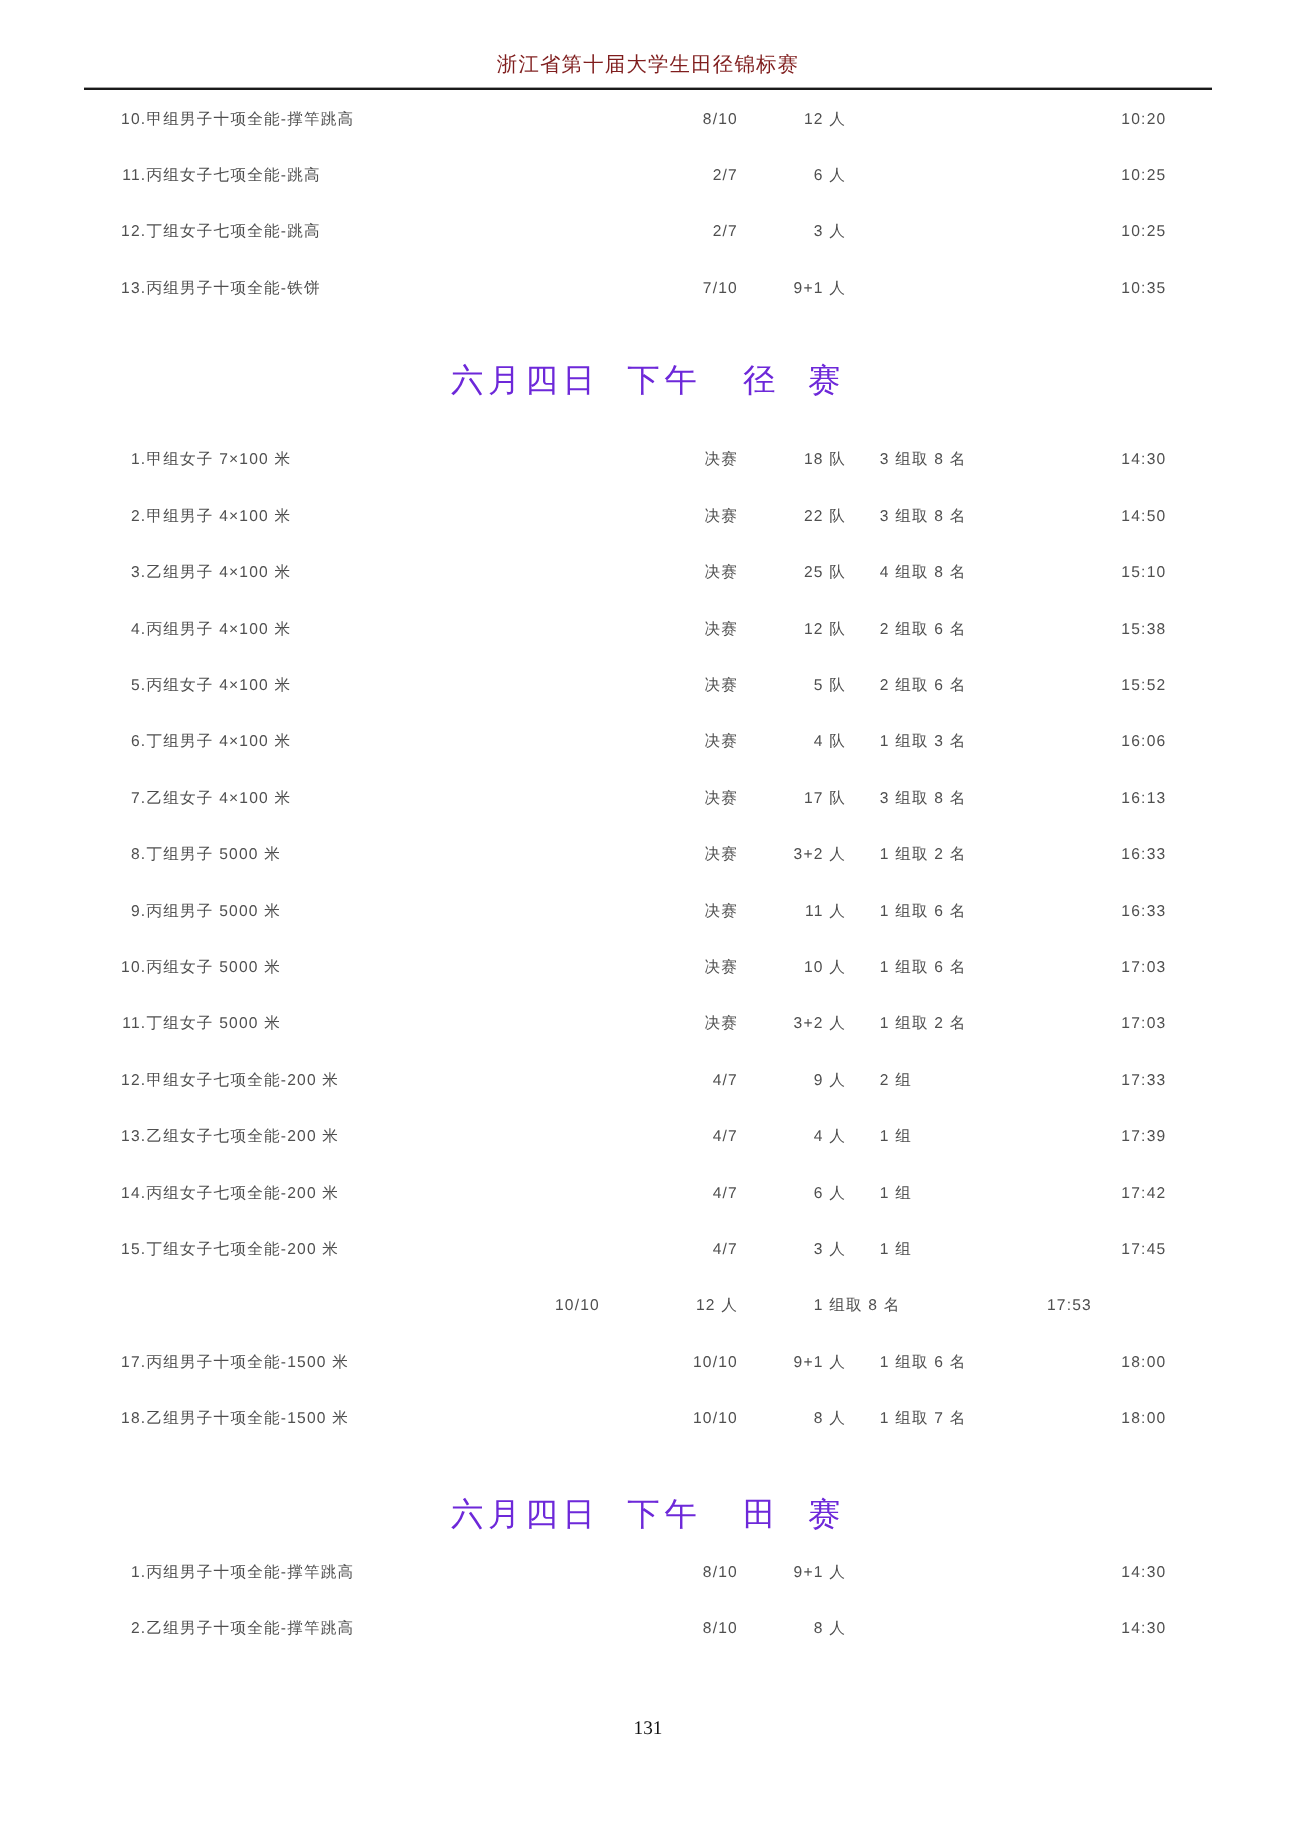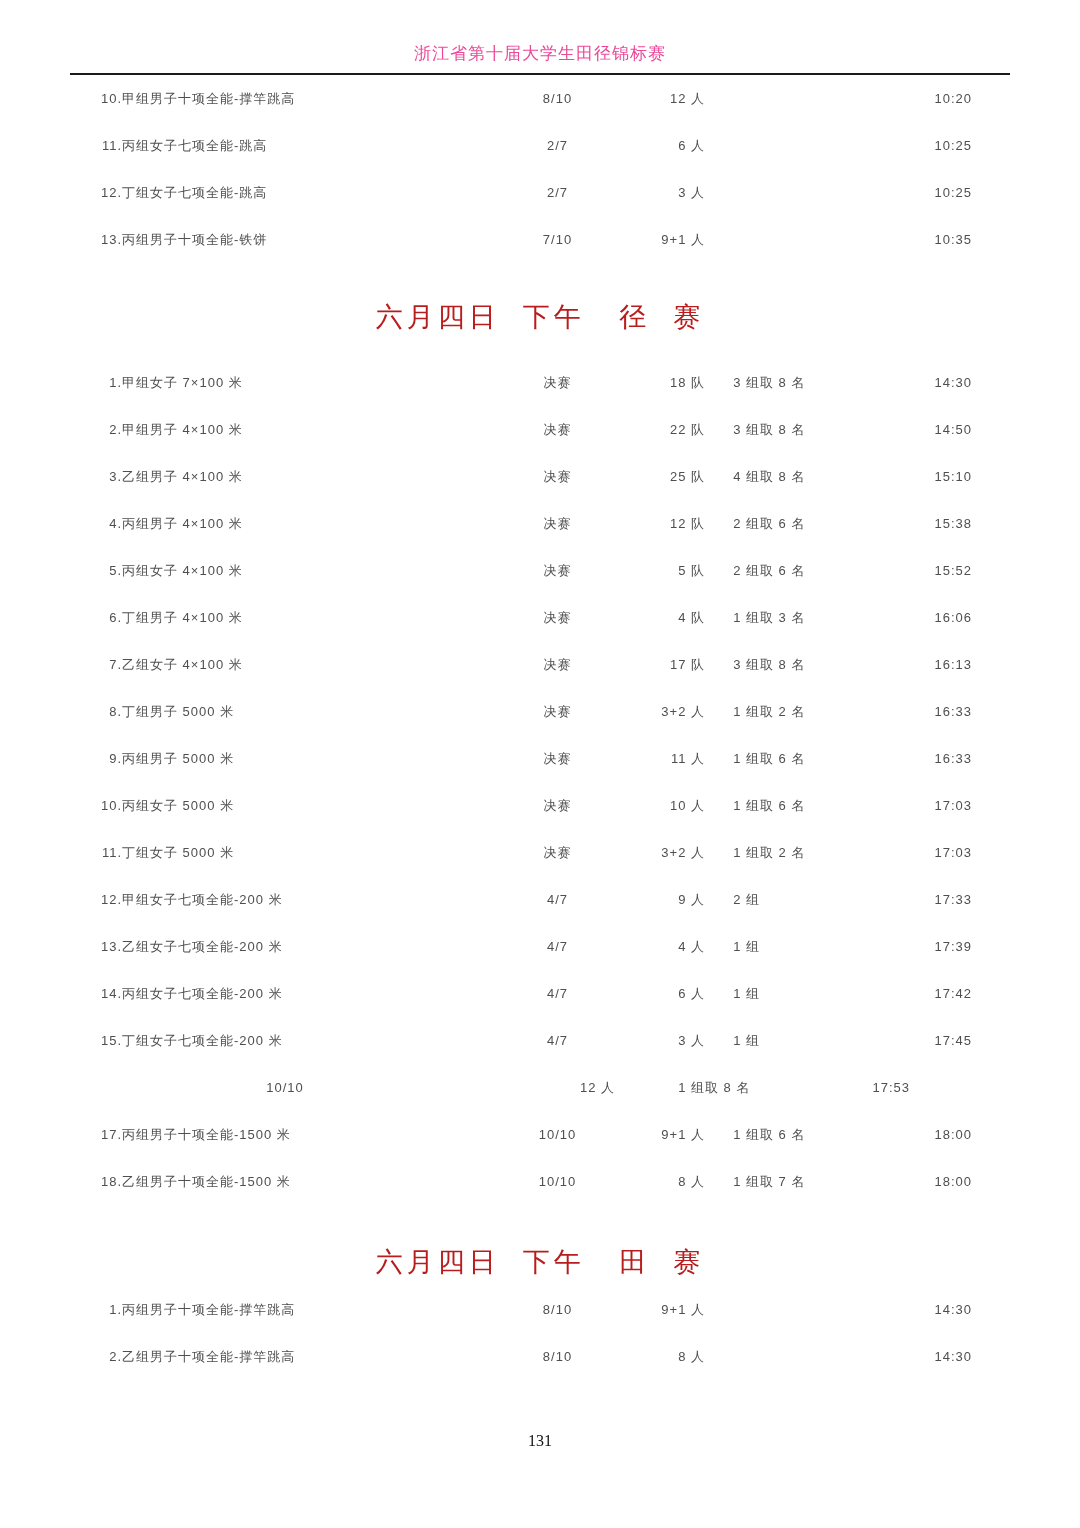--- a/index.html
+++ b/index.html
@@ -10,21 +10,21 @@
     font-family:"Liberation Sans","DejaVu Sans",sans-serif;
     color:#4f4f4f;
     overflow:hidden;
   }
   .hdr{
     padding-top:44px;
     text-align:center;
     font-family:"Liberation Serif","DejaVu Serif",serif;
     font-size:17px;
     line-height:20px;
-    color:#ec4899;
+    color:#7f1d1d;
     letter-spacing:1px;
   }
   .hdr-rule{
     width:940px;
     margin:9px auto 0 auto;
     border-bottom:2px solid #1a1a1a;
     height:0;
   }
   main{padding:0 70px;}
   .rows{width:940px;}
@@ -34,33 +34,33 @@
     align-items:center;
     height:47px;
     padding-right:38px;
     box-sizing:border-box;
     font-size:13px;
     letter-spacing:1px;
   }
   .c{white-space:pre;}
   .name{text-align:left;}
   .no{display:inline-block;min-width:52px;text-align:right;}
-  .round{text-align:center;}
+  .round{text-align:right;}
   .count{text-align:right;}
   .group{text-align:right;}
   .take{text-align:left;}
   .time{text-align:right;font-variant-numeric:tabular-nums;}
   .section-title{
     margin:34px 0 22px 0;
     text-align:center;
     font-size:27px;
     font-weight:400;
     line-height:40px;
     letter-spacing:4px;
-    color:#b91c1c;
+    color:#6d28d9;
     white-space:pre;
   }
   .sec3 .section-title{margin:37px 0 4px 0;}
   footer{
     position:absolute;
     left:0;top:1432px;
     width:100%;
     text-align:center;
     font-family:"Liberation Serif","DejaVu Serif",serif;
     font-weight:400;

